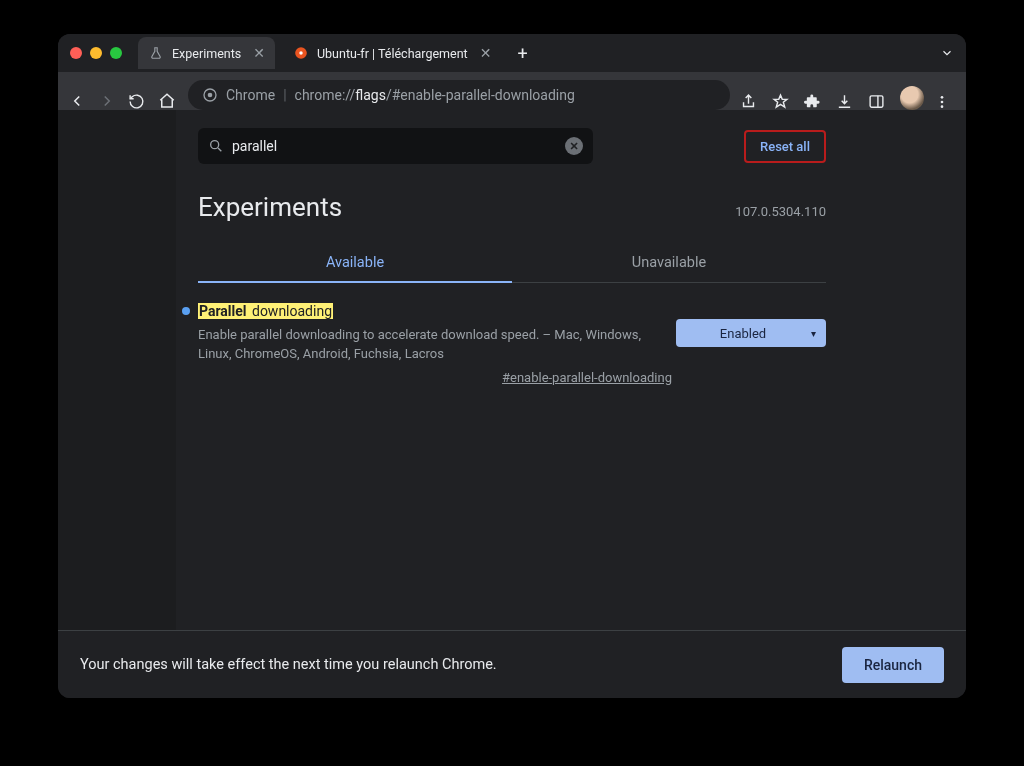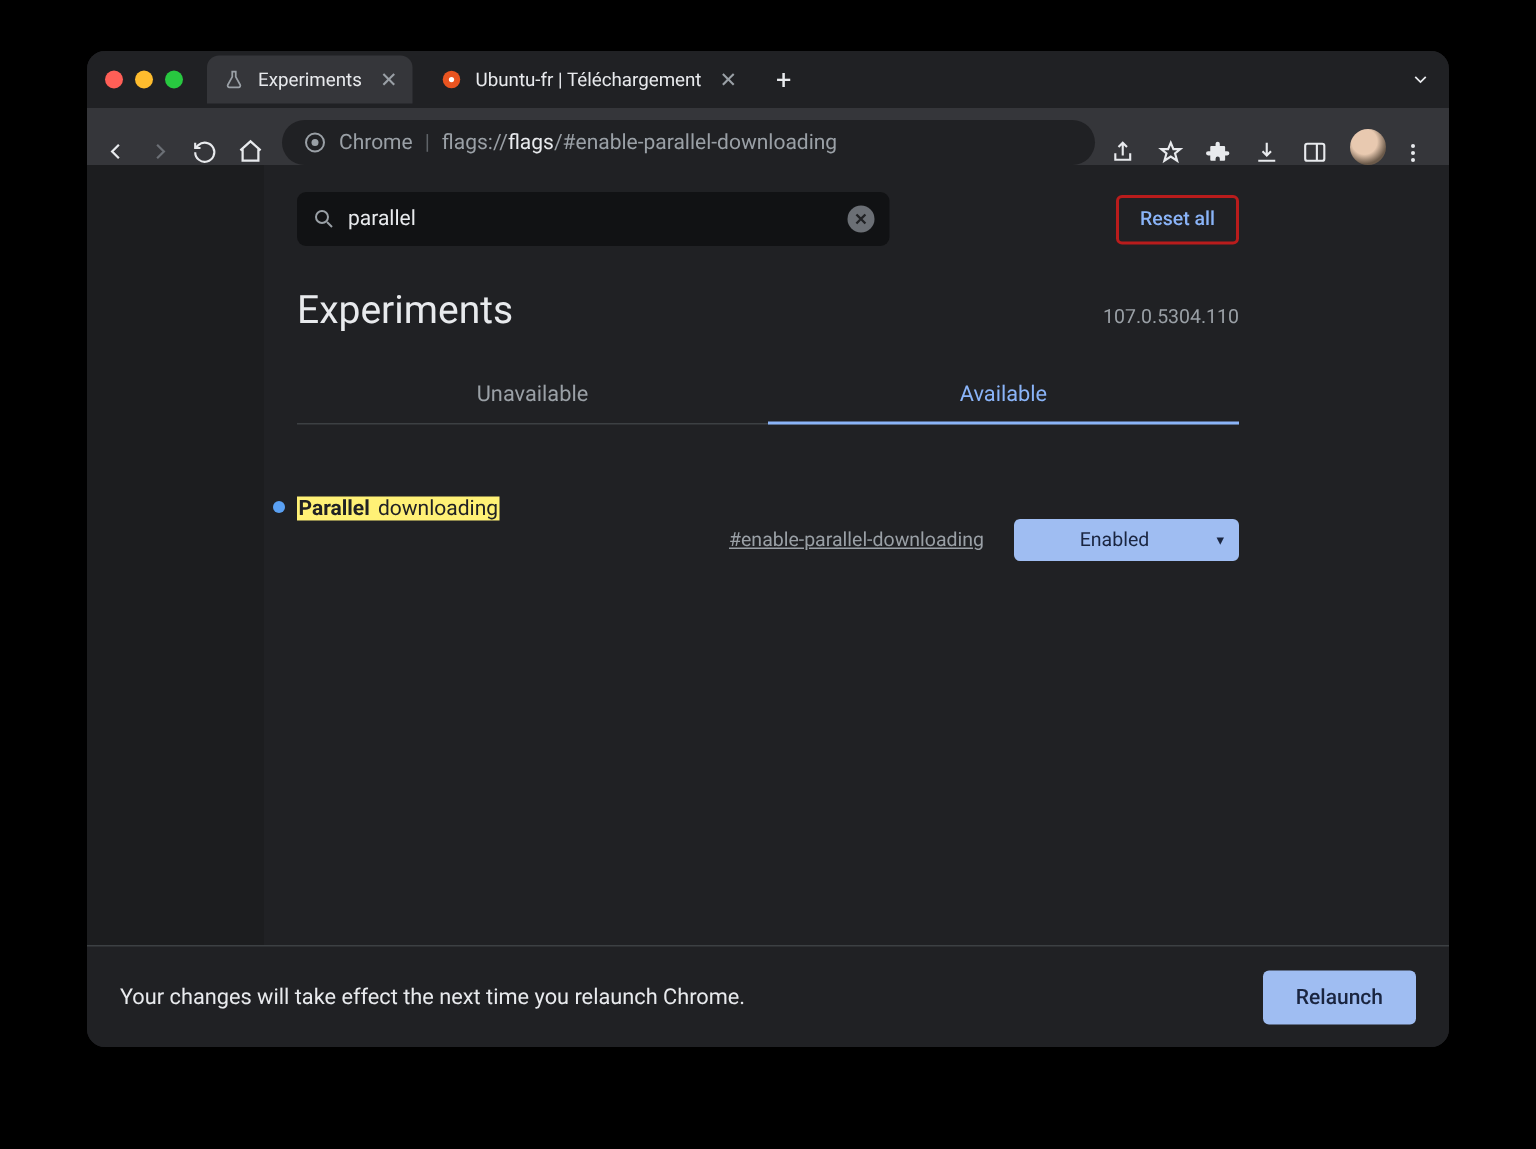--- a/index.html
+++ b/index.html
@@ -56,21 +56,21 @@
   .search-box input{flex:1;background:transparent;border:none;outline:none;color:var(--text-light);font-size:14px;}
   .clear-btn{width:18px;height:18px;border-radius:50%;background:#6b6f75;display:flex;align-items:center;justify-content:center;color:#202124;font-size:11px;font-weight:bold;}
   .reset-btn{margin-left:auto;border:2px solid #b91c1c;color:var(--accent-blue);background:transparent;
              padding:7px 14px;border-radius:4px;font-size:13px;font-weight:500;}
   .hdr-row{display:flex;align-items:baseline;margin-top:28px;}
   h1{color:var(--text-light);font-size:26px;font-weight:400;}
   .version{margin-left:auto;color:var(--text-gray);font-size:13px;}
   .tabs-row{display:flex;margin-top:22px;border-bottom:1px solid #3c4043;}
   .flag-tab{flex:1;text-align:center;padding:10px 0;font-size:14.5px;color:var(--text-gray);}
   .flag-tab.sel{color:var(--accent-blue);border-bottom:2px solid var(--accent-blue);margin-bottom:-1px;}
-  .flag-item{display:flex;margin-top:45px;gap:20px;align-items:flex-start;padding-left:0;}
+  .flag-item{display:flex;margin-top:18px;gap:4px;align-items:flex-start;padding-left:0;}
   .flag-left{flex:1;}
   .flag-title{display:flex;align-items:center;gap:8px;}
   .bullet{width:8px;height:8px;border-radius:50%;background:#5aa0f2;margin-left:-16px;}
   .hl{background:#fff176;color:#202124;font-weight:700;font-size:14px;padding:0 1px;}
   .flag-desc{color:var(--text-gray);font-size:13px;margin-top:6px;line-height:1.45;max-width:470px;}
   .flag-id{color:var(--text-gray);font-size:13px;margin-top:6px;text-decoration:underline;text-align:right;}
   .flag-select{width:150px;height:28px;background:var(--button-blue);border:none;border-radius:4px;
                color:#1a2540;font-size:13px;padding:0 28px 0 12px;text-align:center;position:relative;
                display:flex;align-items:center;justify-content:center;margin-top:18px;}
   .flag-select::after{content:"▾";position:absolute;right:10px;color:#1a2540;font-size:10px;}
@@ -149,21 +149,21 @@
     <div class="omnibox">
       <span>
         <svg width="16" height="16" viewBox="0 0 24 24">
             <circle cx="12" cy="12" r="9" fill="none" stroke="#9aa0a6" stroke-width="2"></circle>
             <circle cx="12" cy="12" r="3.5" fill="#9aa0a6"></circle>
           </svg>
       </span>
       <span>Chrome</span>
       <span class="sep">|</span>
       <span style="display:flex;">
-        <span>flags://</span>
+        <span>chrome://</span>
           <span class="url-bold">flags</span>
           <span>/#enable-parallel-downloading</span>
       </span>
     </div>
 
     <span class="tool-ico">
       <svg width="17" height="17" viewBox="0 0 24 24" fill="none" stroke="#e8eaed" stroke-width="2">
           <path d="M12 3v12M8 7l4-4 4 4M5 13v6h14v-6"></path>
         </svg>
     </span>
@@ -215,32 +215,33 @@
         </div>
         <button class="reset-btn">Reset all</button>
       </div>
 
       <div class="hdr-row">
         <h1>Experiments</h1>
         <span class="version">107.0.5304.110</span>
       </div>
 
       <div class="tabs-row">
+        <div class="flag-tab sel">Available</div>
         <div class="flag-tab">Unavailable</div>
-        <div class="flag-tab sel">Available</div>
       </div>
 
       <div class="flag-item">
         <div class="flag-left">
           <div class="flag-title">
             <span class="bullet"></span>
             <span>
               <span class="hl">Parallel</span><span class="hl" style="font-weight:400"> downloading</span>
             </span>
           </div>
+          <div class="flag-desc">Enable parallel downloading to accelerate download speed. – Mac, Windows, Linux, ChromeOS, Android, Fuchsia, Lacros</div>
           <div class="flag-id">#enable-parallel-downloading</div>
         </div>
         <div class="flag-select">
           <span>Enabled</span>
         </div>
       </div>
     </div>
 
     <div class="right-strip"></div>
   </div>

